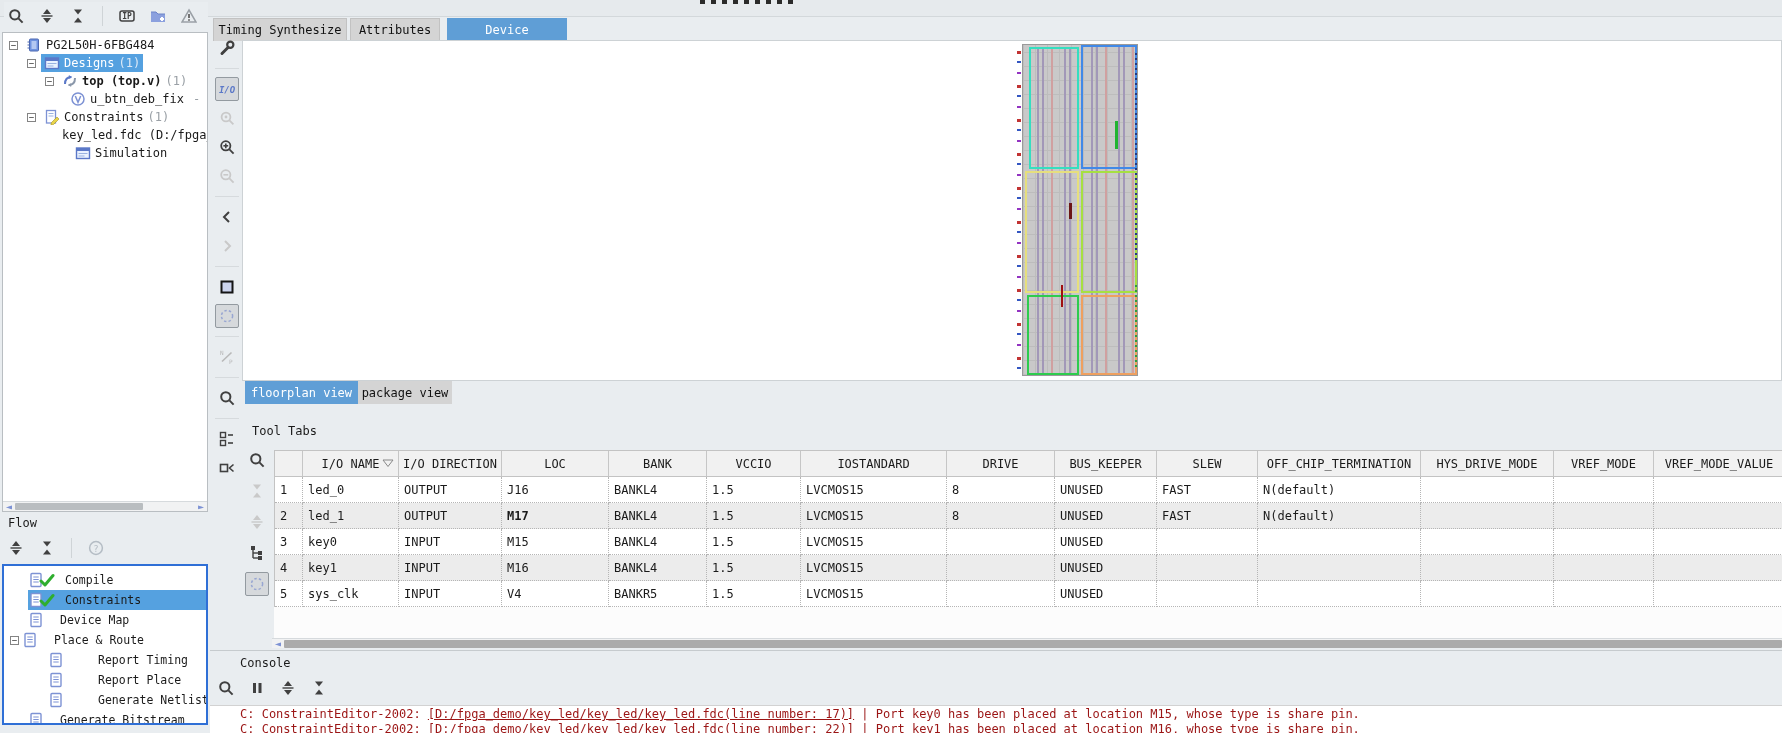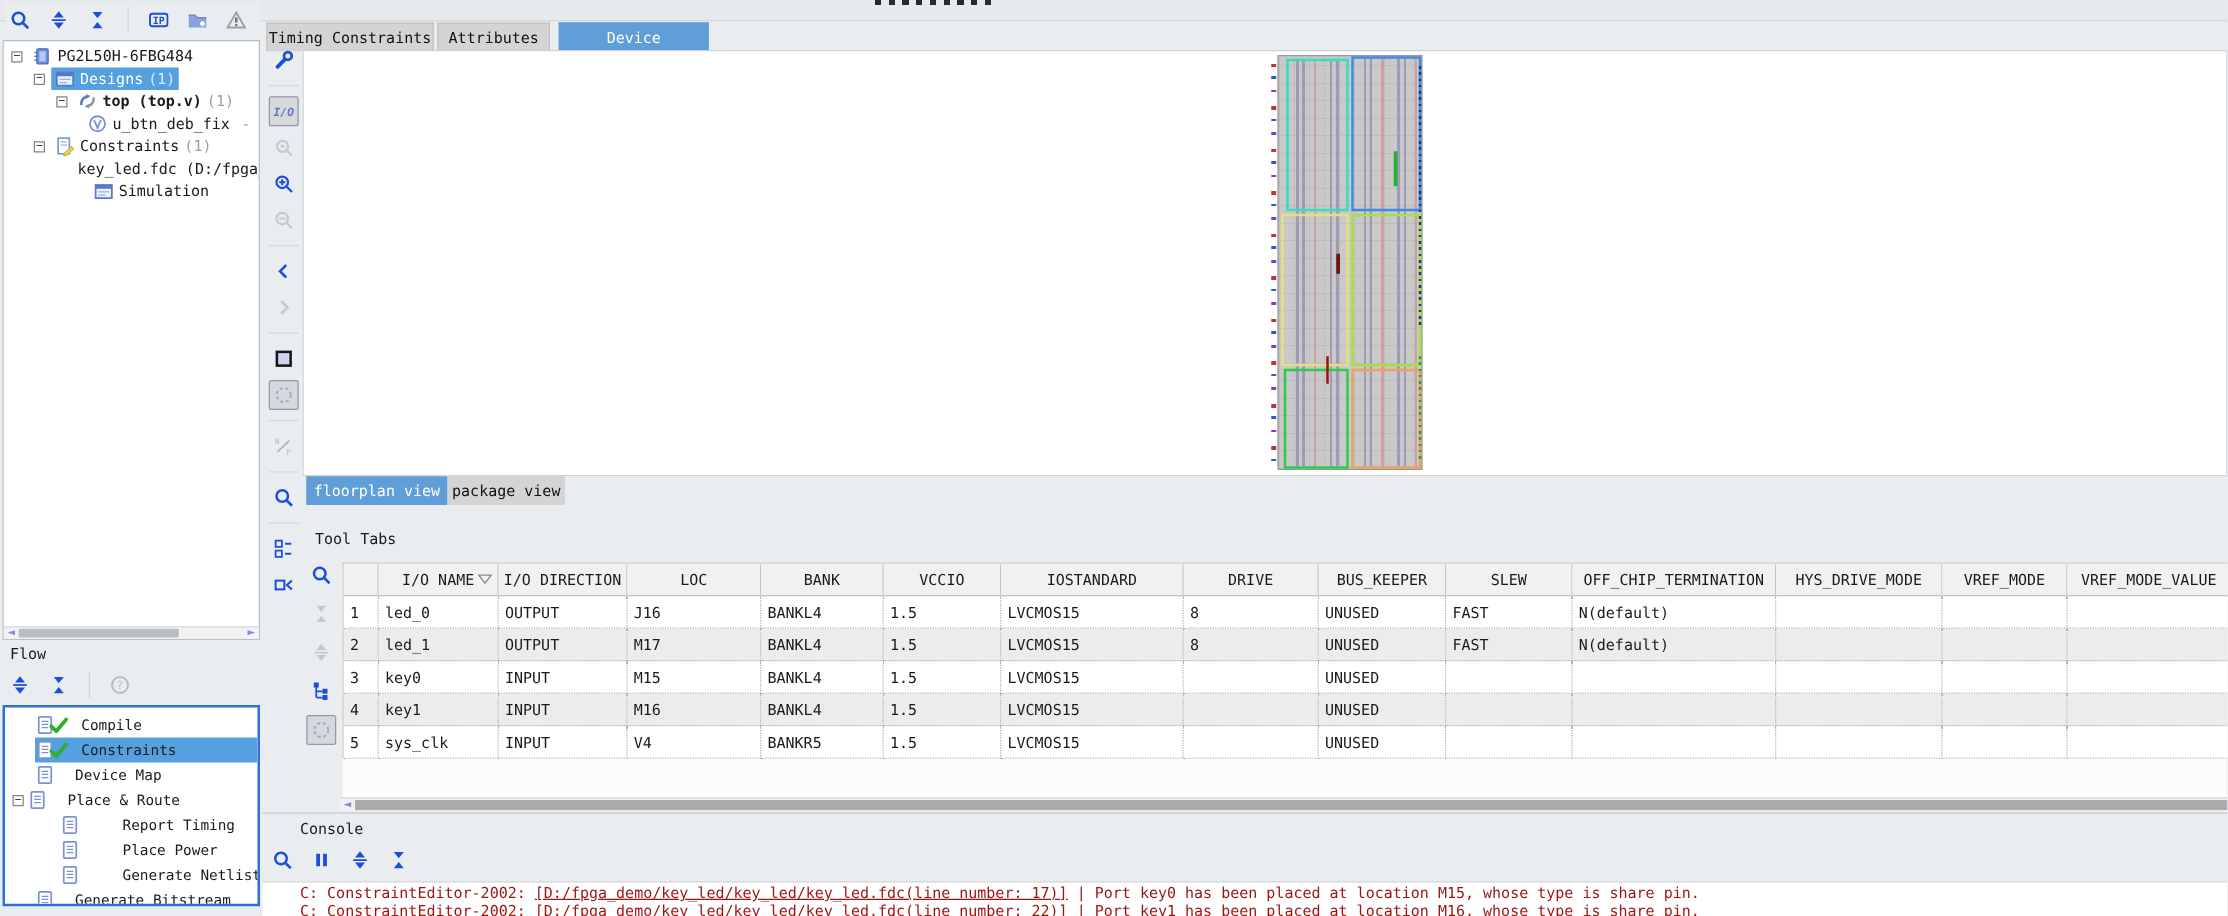--- a/index.html
+++ b/index.html
@@ -7,21 +7,21 @@
     width:1782px;height:733px;position:relative;overflow:hidden;
     background:#e9edf0;
     font-family:"DejaVu Sans Mono","Liberation Mono",monospace;
     font-size:12px;color:#1a1a1a;
     -webkit-font-smoothing:none;
   }
   .abs{position:absolute}
   .tbtn{width:24px;height:24px;display:flex;align-items:center;justify-content:center;
         box-sizing:border-box;border:1px solid transparent;border-radius:2px;flex:0 0 auto}
   .tbtn.pressed{background:#d6d9dc;border:1px solid #939aa0}
-  .ic-blue{color:#1d4ed8}
+  .ic-blue{color:#404040}
   .ic-gray{color:#c9c9c9}
   .sep-h{height:1px;background:#d6dadd;width:24px;margin:3px 0;flex:0 0 auto}
   .sep-v{width:1px;background:#cfd4d7;height:20px;margin:0 5px;flex:0 0 auto}
 
   
   #top-strip{left:0;top:0;width:1782px;height:16px;border-bottom:1px solid #d3d8db;background:#e6eaed}
   #clipped-marks{left:700px;top:0;width:96px;height:4px;
     background:repeating-linear-gradient(90deg,#2a2a2a 0 5px,transparent 5px 11px)}
 
   
@@ -377,21 +377,21 @@
       <span class="flow-hl">
         <span style="display:flex">
           <svg width="16" height="16" viewBox="0 0 16 16">
             <rect x="3" y="1.5" width="10" height="13" rx="1" fill="#fff" stroke="#7d92d4" stroke-width="1.4"></rect>
             <line x1="5.3" y1="5" x2="10.7" y2="5" stroke="#7d92d4"></line>
             <line x1="5.3" y1="7.5" x2="10.7" y2="7.5" stroke="#7d92d4"></line>
             <line x1="5.3" y1="10" x2="10.7" y2="10" stroke="#7d92d4"></line>
           </svg>
         </span>
         <span style="width:8px"></span>
-        <span style="margin-left:26px">Place Power</span>
+        <span style="margin-left:26px">Report Place</span>
       </span>
     </div>
     <div class="flow-row" style="top: 124px;">
       <span style="width:44px;flex:0 0 auto"></span>
       <span class="flow-hl">
         <span style="display:flex">
           <svg width="16" height="16" viewBox="0 0 16 16">
             <rect x="3" y="1.5" width="10" height="13" rx="1" fill="#fff" stroke="#7d92d4" stroke-width="1.4"></rect>
             <line x1="5.3" y1="5" x2="10.7" y2="5" stroke="#7d92d4"></line>
             <line x1="5.3" y1="7.5" x2="10.7" y2="7.5" stroke="#7d92d4"></line>
@@ -413,21 +413,21 @@
             <line x1="5.3" y1="10" x2="10.7" y2="10" stroke="#7d92d4"></line>
           </svg>
         </span>
         <span style="width:8px"></span>
         <span style="margin-left:8px">Generate Bitstream</span>
       </span>
     </div>
   </div>
 
 <div id="editor-tabs">
-    <div class="tab" style="left: 213px; width: 134px;">Timing Constraints</div>
+    <div class="tab" style="left: 213px; width: 134px;">Timing Synthesize</div>
     <div class="tab" style="left: 350px; width: 90px;">Attributes</div>
     <div class="tab active" style="left: 447px; width: 120px;">Device</div>
   </div>
 
 <div class="abs" id="device-canvas"></div>
 <div class="abs" id="floorplan">
   <div id="fp-left-marks"></div>
   <div class="stripes" style="left:6px;width:48px"></div>
   <div class="stripes" style="left:60px;width:52px"></div>
   <div id="fp-regions">
@@ -609,21 +609,21 @@
       <div class="tcell" style="width: 101px;">FAST</div>
       <div class="tcell" style="width: 163px;">N(default)</div>
       <div class="tcell" style="width: 133px;"></div>
       <div class="tcell" style="width: 100px;"></div>
       <div class="tcell" style="width: 131px;"></div>
     </div>
     <div class="trow row-odd">
       <div class="tcell" style="width: 28px;">2</div>
       <div class="tcell" style="width: 96px;">led_1</div>
       <div class="tcell" style="width: 103px;">OUTPUT</div>
-      <div class="tcell" style="width: 107px;">M17</div>
+      <div class="tcell" style="width: 107px; font-weight: bold;">M17</div>
       <div class="tcell" style="width: 98px;">BANKL4</div>
       <div class="tcell" style="width: 94px;">1.5</div>
       <div class="tcell" style="width: 146px;">LVCMOS15</div>
       <div class="tcell" style="width: 108px;">8</div>
       <div class="tcell" style="width: 102px;">UNUSED</div>
       <div class="tcell" style="width: 101px;">FAST</div>
       <div class="tcell" style="width: 163px;">N(default)</div>
       <div class="tcell" style="width: 133px;"></div>
       <div class="tcell" style="width: 100px;"></div>
       <div class="tcell" style="width: 131px;"></div>

